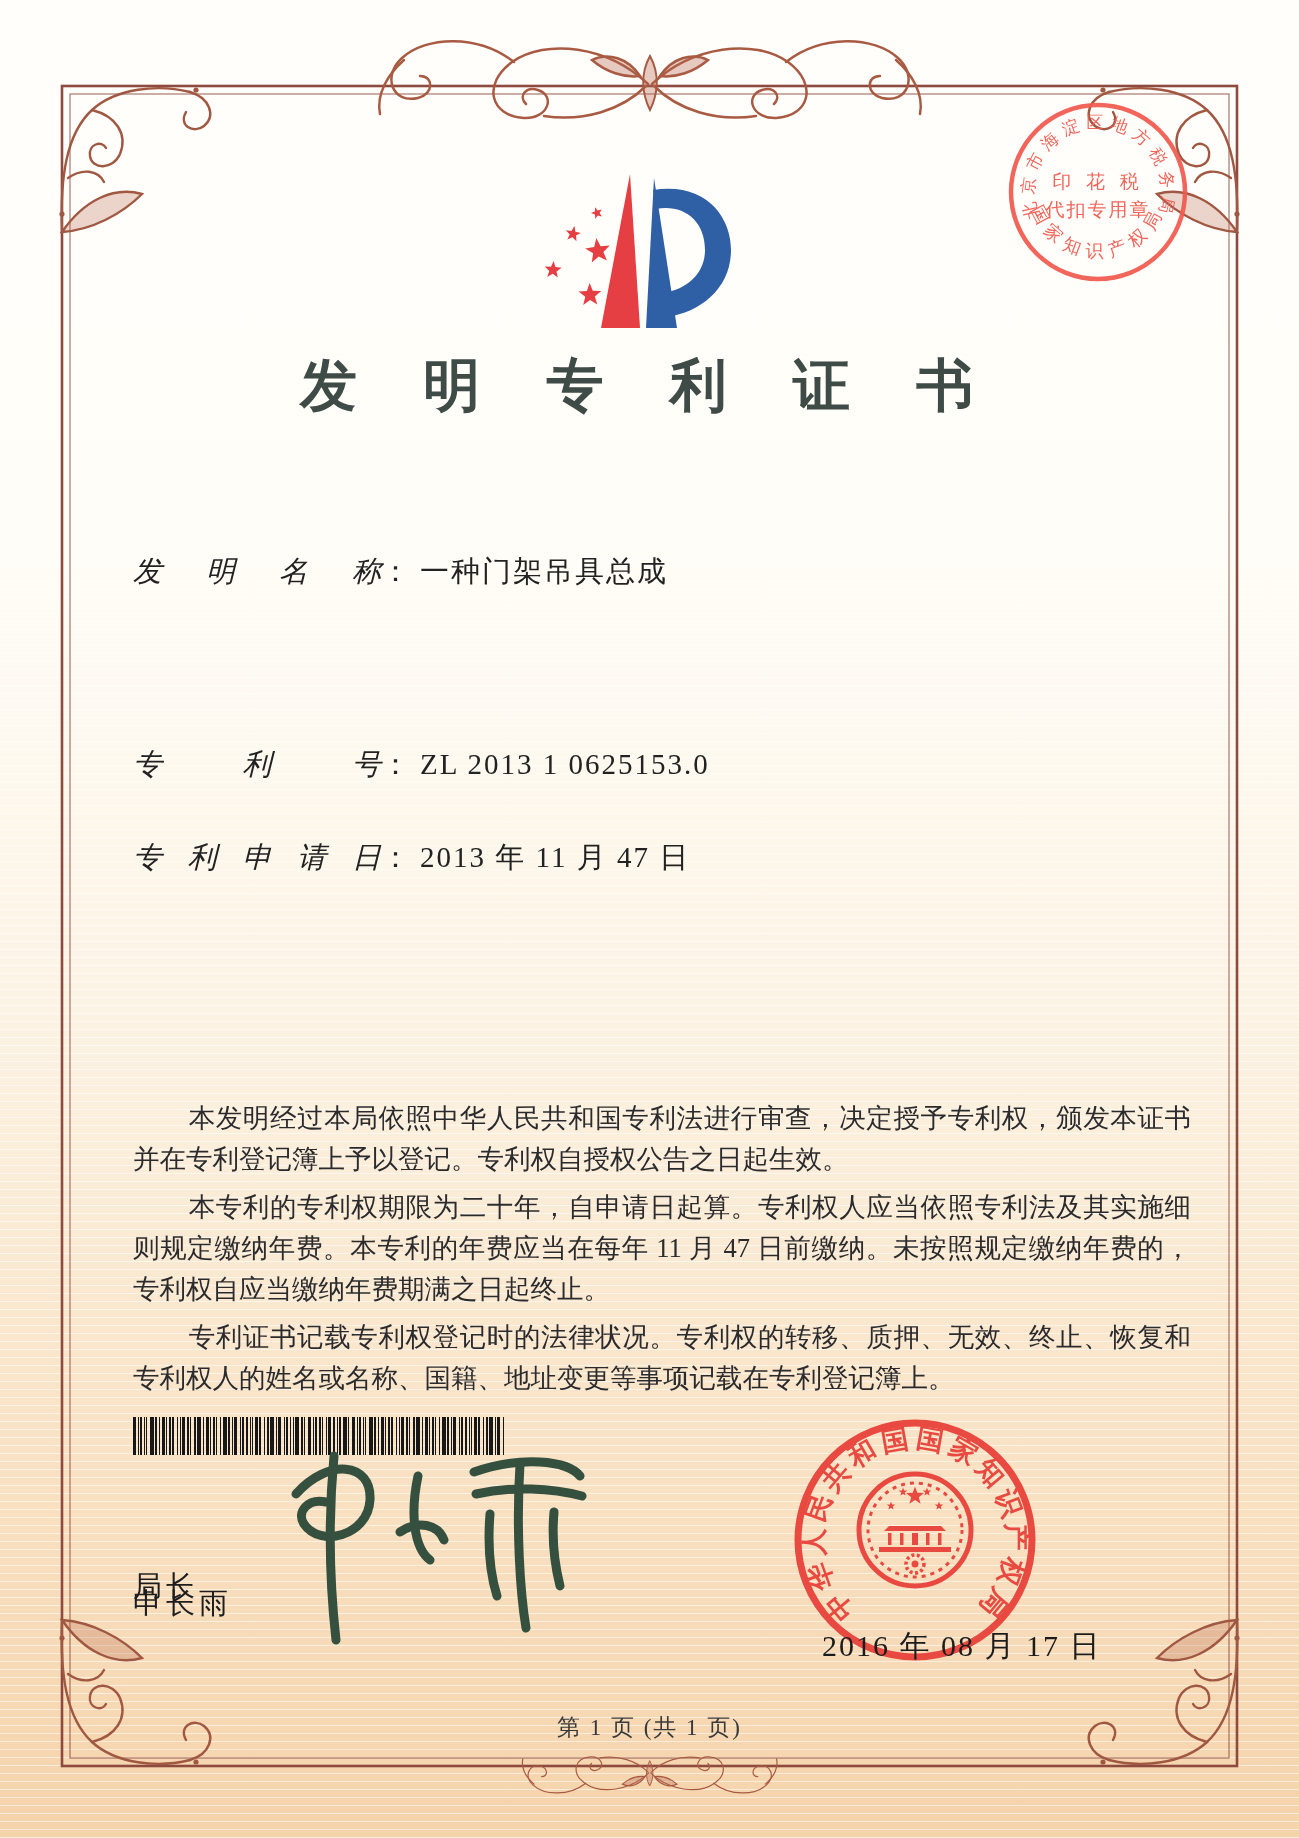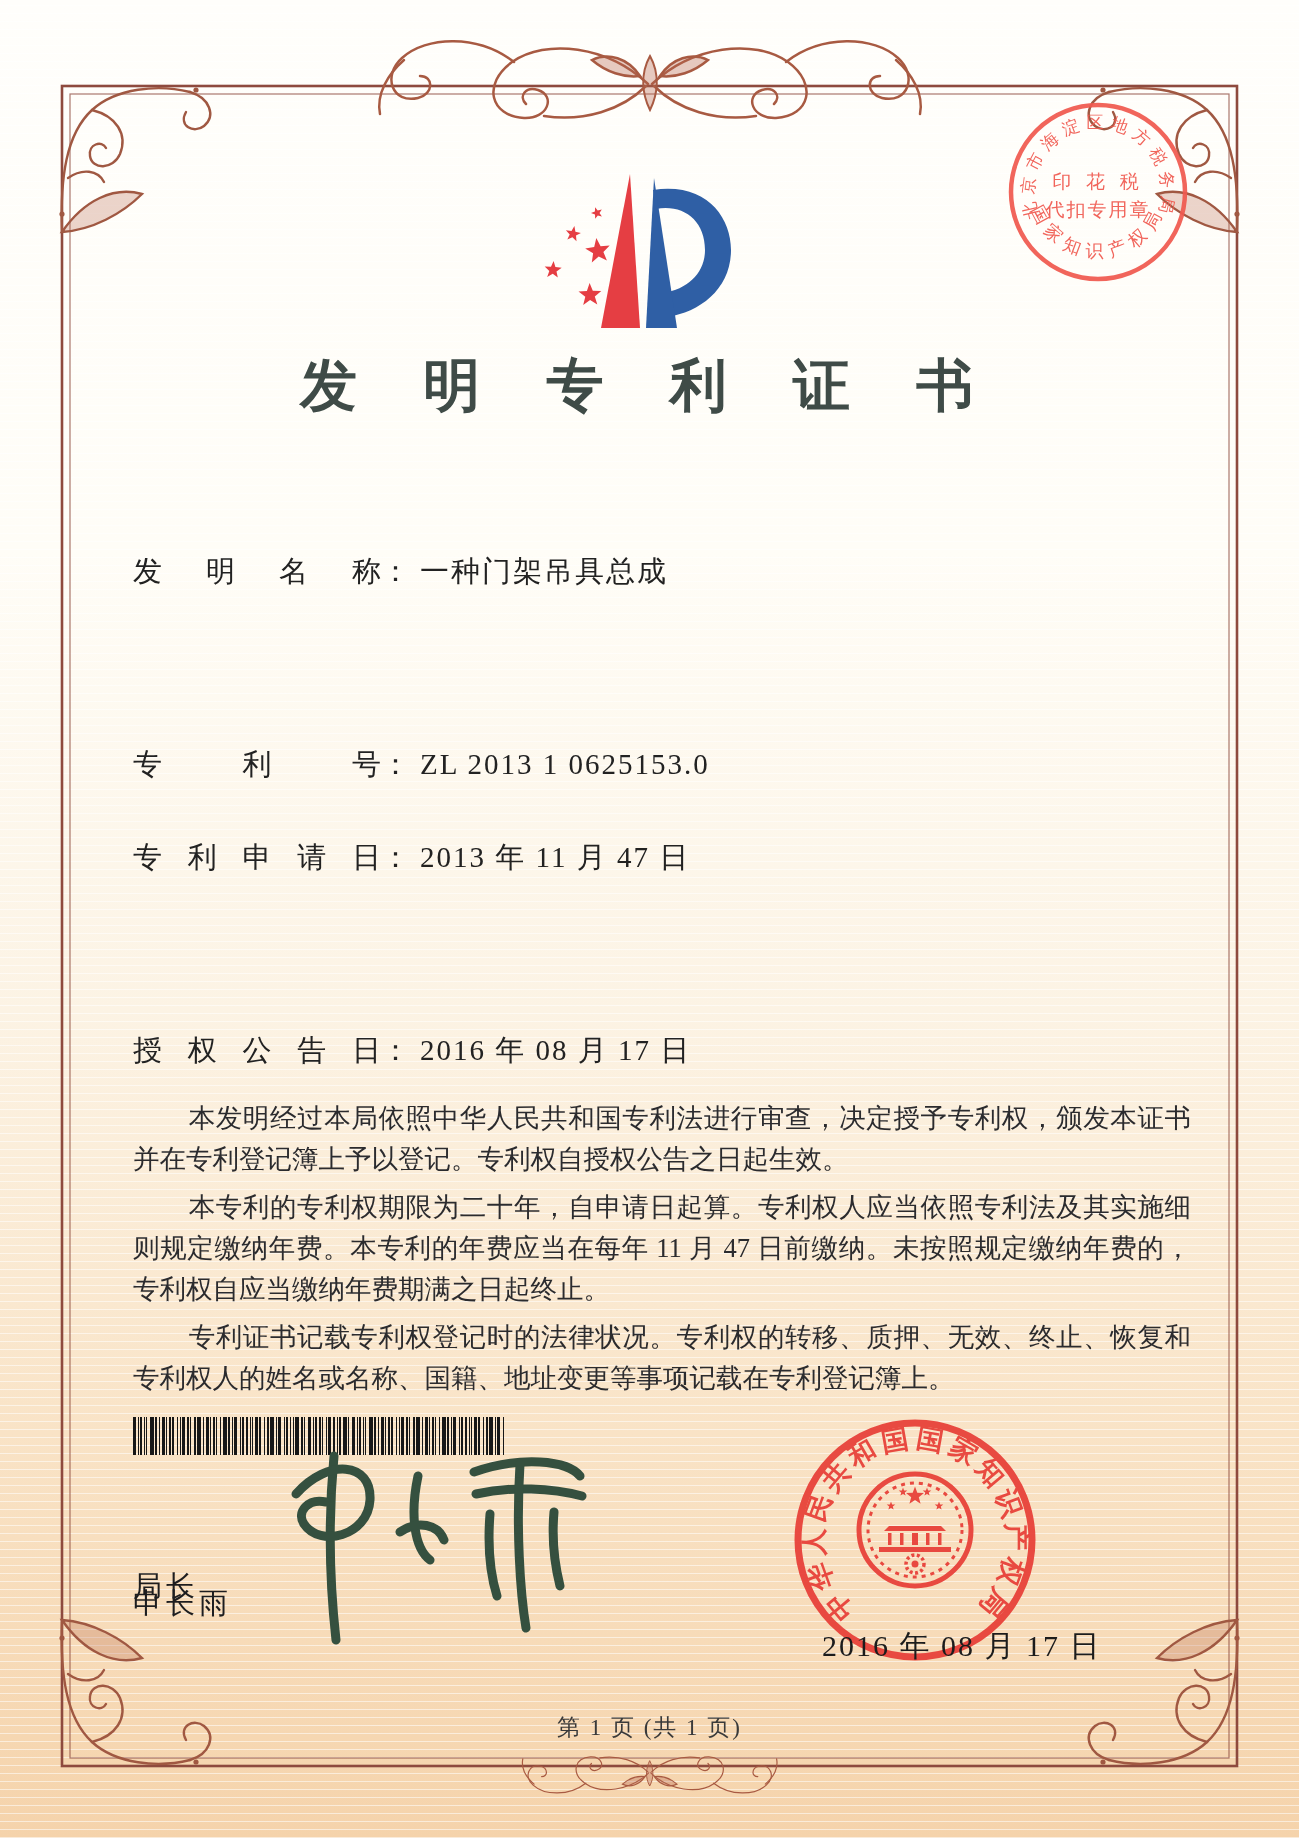--- a/index.html
+++ b/index.html
@@ -19,21 +19,21 @@
     background:
       repeating-linear-gradient(0deg, rgba(255,255,255,.55) 0 1.5px, rgba(255,255,255,0) 1.5px 8px),
       linear-gradient(180deg,#fffefb 0%,#fffdf7 30%,#fcf3e4 55%,#f9e3c6 78%,#f5d3ab 100%);
   }
   .abs{position:absolute;}
   svg{display:block;}
   .certno{left:128px;top:190px;font-size:30px;letter-spacing:5px;color:#2c2c30;}
   .title{left:62px;top:348px;width:1175px;text-align:center;font-size:57px;font-weight:bold;
          letter-spacing:26px;color:var(--title-green);}
   .field{left:133px;font-size:29px;color:#222;white-space:nowrap;}
-  .flabel{display:inline-block;width:248px;text-align:justify;text-align-last:justify;vertical-align:bottom;}
+  .flabel{display:inline-block;width:248px;text-align:justify;text-align-last:justify;vertical-align:bottom;font-style:italic;}
   .fcolon{margin-right:10px;}
   .fvalue{letter-spacing:2px;}
   .bodytext{left:133px;top:1098px;width:1058px;font-size:26.5px;line-height:41px;text-align:justify;color:#2b2b2e;}
   .bodytext p{margin:0 0 7px 0;text-indent:2.1em;}
   .barcode{left:133px;top:1417px;width:378px;height:38px;display:flex;align-items:stretch;}
   .barcode i{display:block;height:100%;}
   .role{left:133px;top:1532px;font-size:29px;letter-spacing:4px;color:#1d1d1f;
         font-family:"Liberation Sans","DejaVu Sans",sans-serif;}
   .dname{left:133px;top:1584px;font-size:29px;letter-spacing:4px;color:#1d1d1f;
         font-family:"Liberation Sans","DejaVu Sans",sans-serif;}
@@ -111,23 +111,20 @@
   <div class="abs title" style="z-index:3;">发 明 专 利 证 书</div>
 
   <div class="abs field" style="top:552px;z-index:3;">
     <span class="flabel">发明名称</span><span class="fcolon">：</span><span class="fvalue">一种门架吊具总成</span>
   </div>
   <div class="abs field" style="top:745px;z-index:3;">
     <span class="flabel">专利号</span><span class="fcolon">：</span><span class="fvalue">ZL 2013 1 0625153.0</span>
   </div>
   <div class="abs field" style="top:838px;z-index:3;">
     <span class="flabel">专利申请日</span><span class="fcolon">：</span><span class="fvalue">2013 年 11 月 47 日</span>
-  </div>
-  <div class="abs field" style="top:1031px;z-index:3;">
-    <span class="flabel">授权公告日</span><span class="fcolon">：</span><span class="fvalue">2016 年 08 月 17 日</span>
   </div>
 
   <div class="abs bodytext" style="z-index:3;">
     <p>本发明经过本局依照中华人民共和国专利法进行审查，决定授予专利权，颁发本证书并在专利登记簿上予以登记。专利权自授权公告之日起生效。</p>
     <p>本专利的专利权期限为二十年，自申请日起算。专利权人应当依照专利法及其实施细则规定缴纳年费。本专利的年费应当在每年 11 月 47 日前缴纳。未按照规定缴纳年费的，专利权自应当缴纳年费期满之日起终止。</p>
     <p>专利证书记载专利权登记时的法律状况。专利权的转移、质押、无效、终止、恢复和专利权人的姓名或名称、国籍、地址变更等事项记载在专利登记簿上。</p>
   </div>
 
   <div class="abs barcode" id="barcode" style="z-index:3;">
       <i style="width: 3px; background: rgb(23, 23, 23); margin-right: 2px;"></i>

